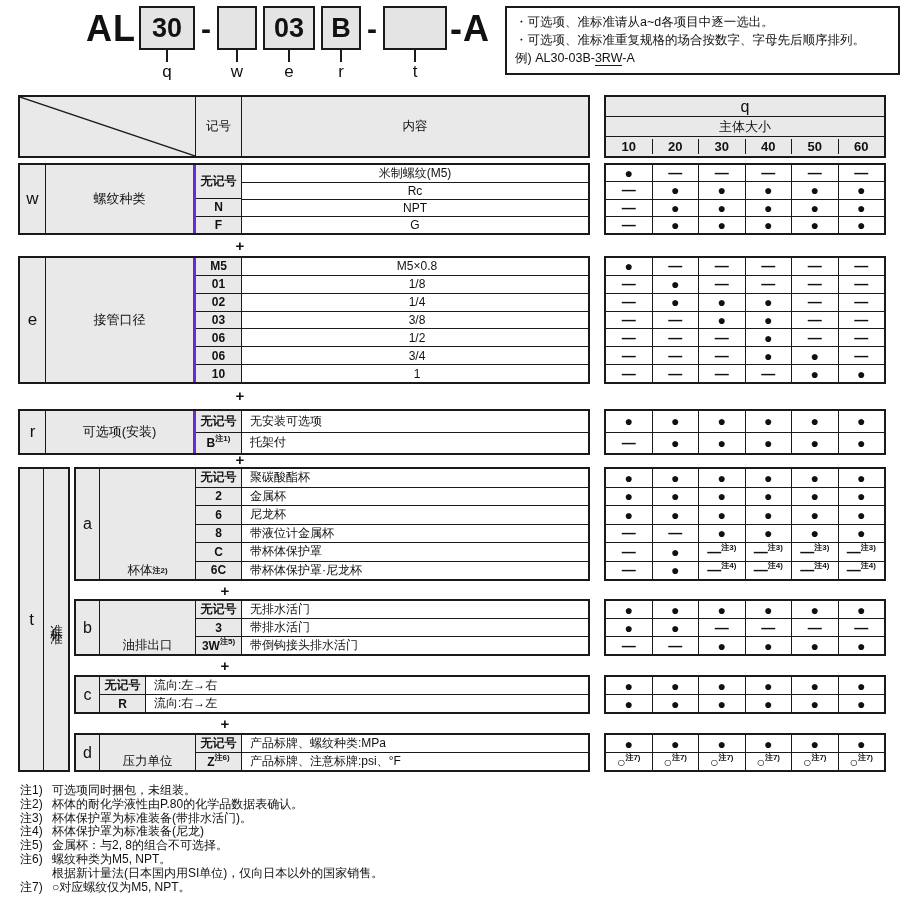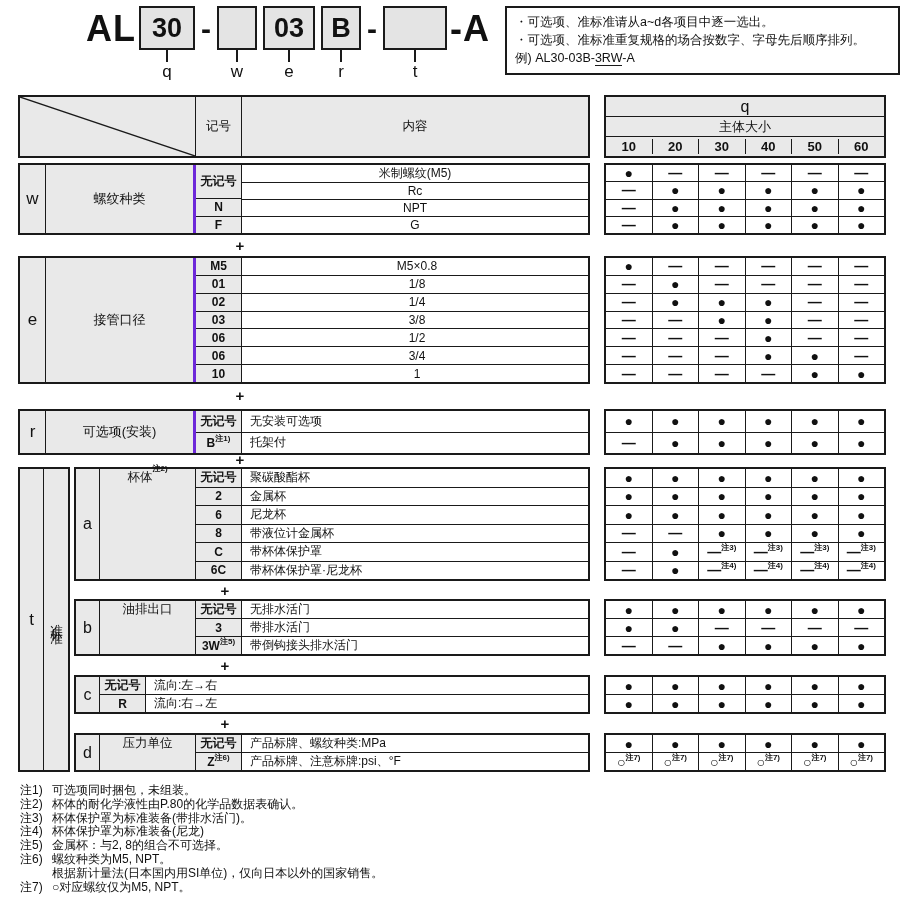--- a/index.html
+++ b/index.html
@@ -42,21 +42,21 @@
   .wcol-codes > .span2 { flex:2; }
   .wcol-contents { flex:1; display:flex; flex-direction:column; }
   .wcol-contents > div { flex:1; display:flex; align-items:center; justify-content:center; font-size:12px; }
   .wcol-contents > div + div { border-top:1px solid #1a1a1a; }
 
   
   .t-box { position:absolute; left:18px; top:467px; width:52px; height:305px; border:2px solid #1a1a1a; display:flex; background:#e9e9e9; }
   .t-letter { width:24px; border-right:1px solid #1a1a1a; display:flex; align-items:center; justify-content:center; font-size:17px; }
   .t-vname { flex:1; display:flex; align-items:center; justify-content:center; writing-mode:vertical-rl; text-orientation:upright; font-size:12.5px; letter-spacing:4px; }
   .sub-letter { width:24px; background:#e9e9e9; border-right:1px solid #1a1a1a; display:flex; align-items:center; justify-content:center; font-size:16px; }
-  .sub-name { width:96px; background:#e9e9e9; border-right:1px solid #1a1a1a; display:flex; align-items:flex-start; justify-content:center; font-size:12.5px; }
+  .sub-name { width:96px; background:#e9e9e9; border-right:1px solid #1a1a1a; display:flex; align-items:flex-end; justify-content:center; font-size:12.5px; }
 
   
   .hdr-left { position:absolute; left:18px; top:95px; width:572px; height:63px; border:2px solid #1a1a1a; display:flex; background:#e9e9e9; }
   .diag-cell { width:176px; border-right:1px solid #1a1a1a; position:relative; }
   .diag-cell svg { position:absolute; inset:0; width:100%; height:100%; }
   .hdr-sym { width:46px; border-right:1px solid #1a1a1a; display:flex; align-items:center; justify-content:center; font-size:12.5px; }
   .hdr-content { flex:1; display:flex; align-items:center; justify-content:center; font-size:12.5px; }
   .hdr-right { position:absolute; left:604px; top:95px; width:282px; height:63px; border:2px solid #1a1a1a; background:#e9e9e9; display:flex; flex-direction:column; }
   .hr-row { flex:1; display:flex; align-items:center; justify-content:center; font-size:13px; }
   .hr-row + .hr-row { border-top:1px solid #1a1a1a; }

